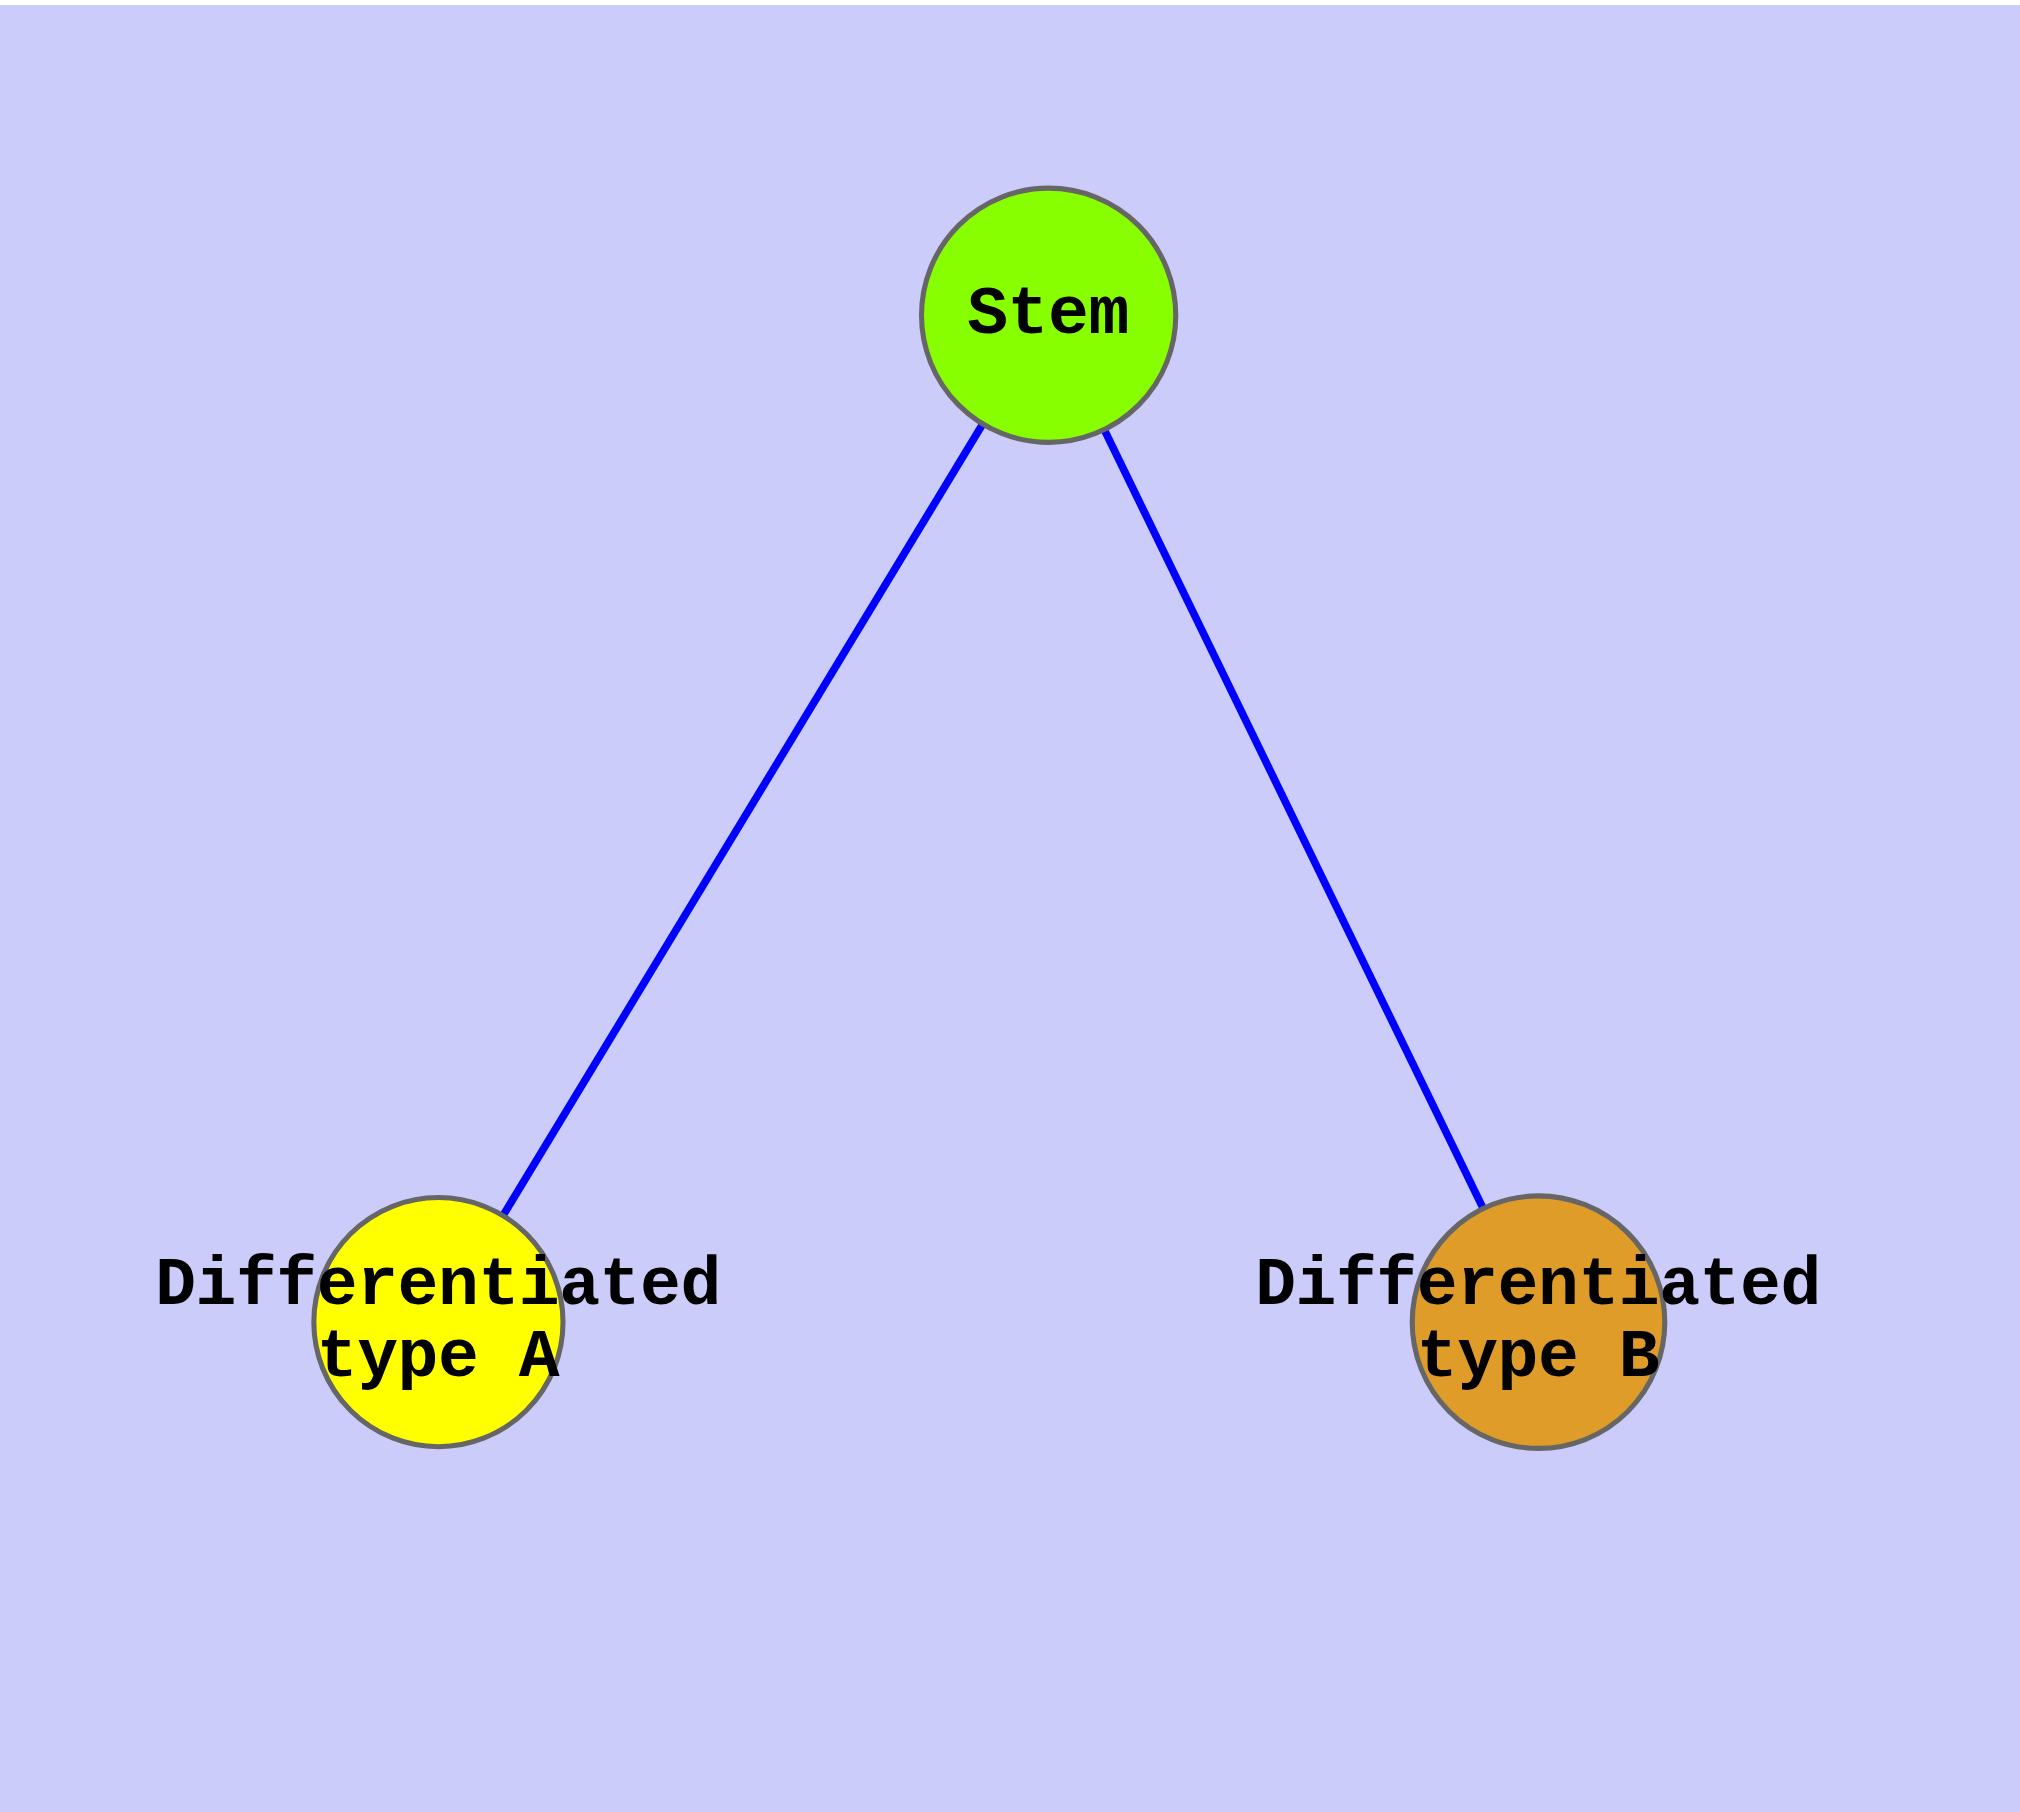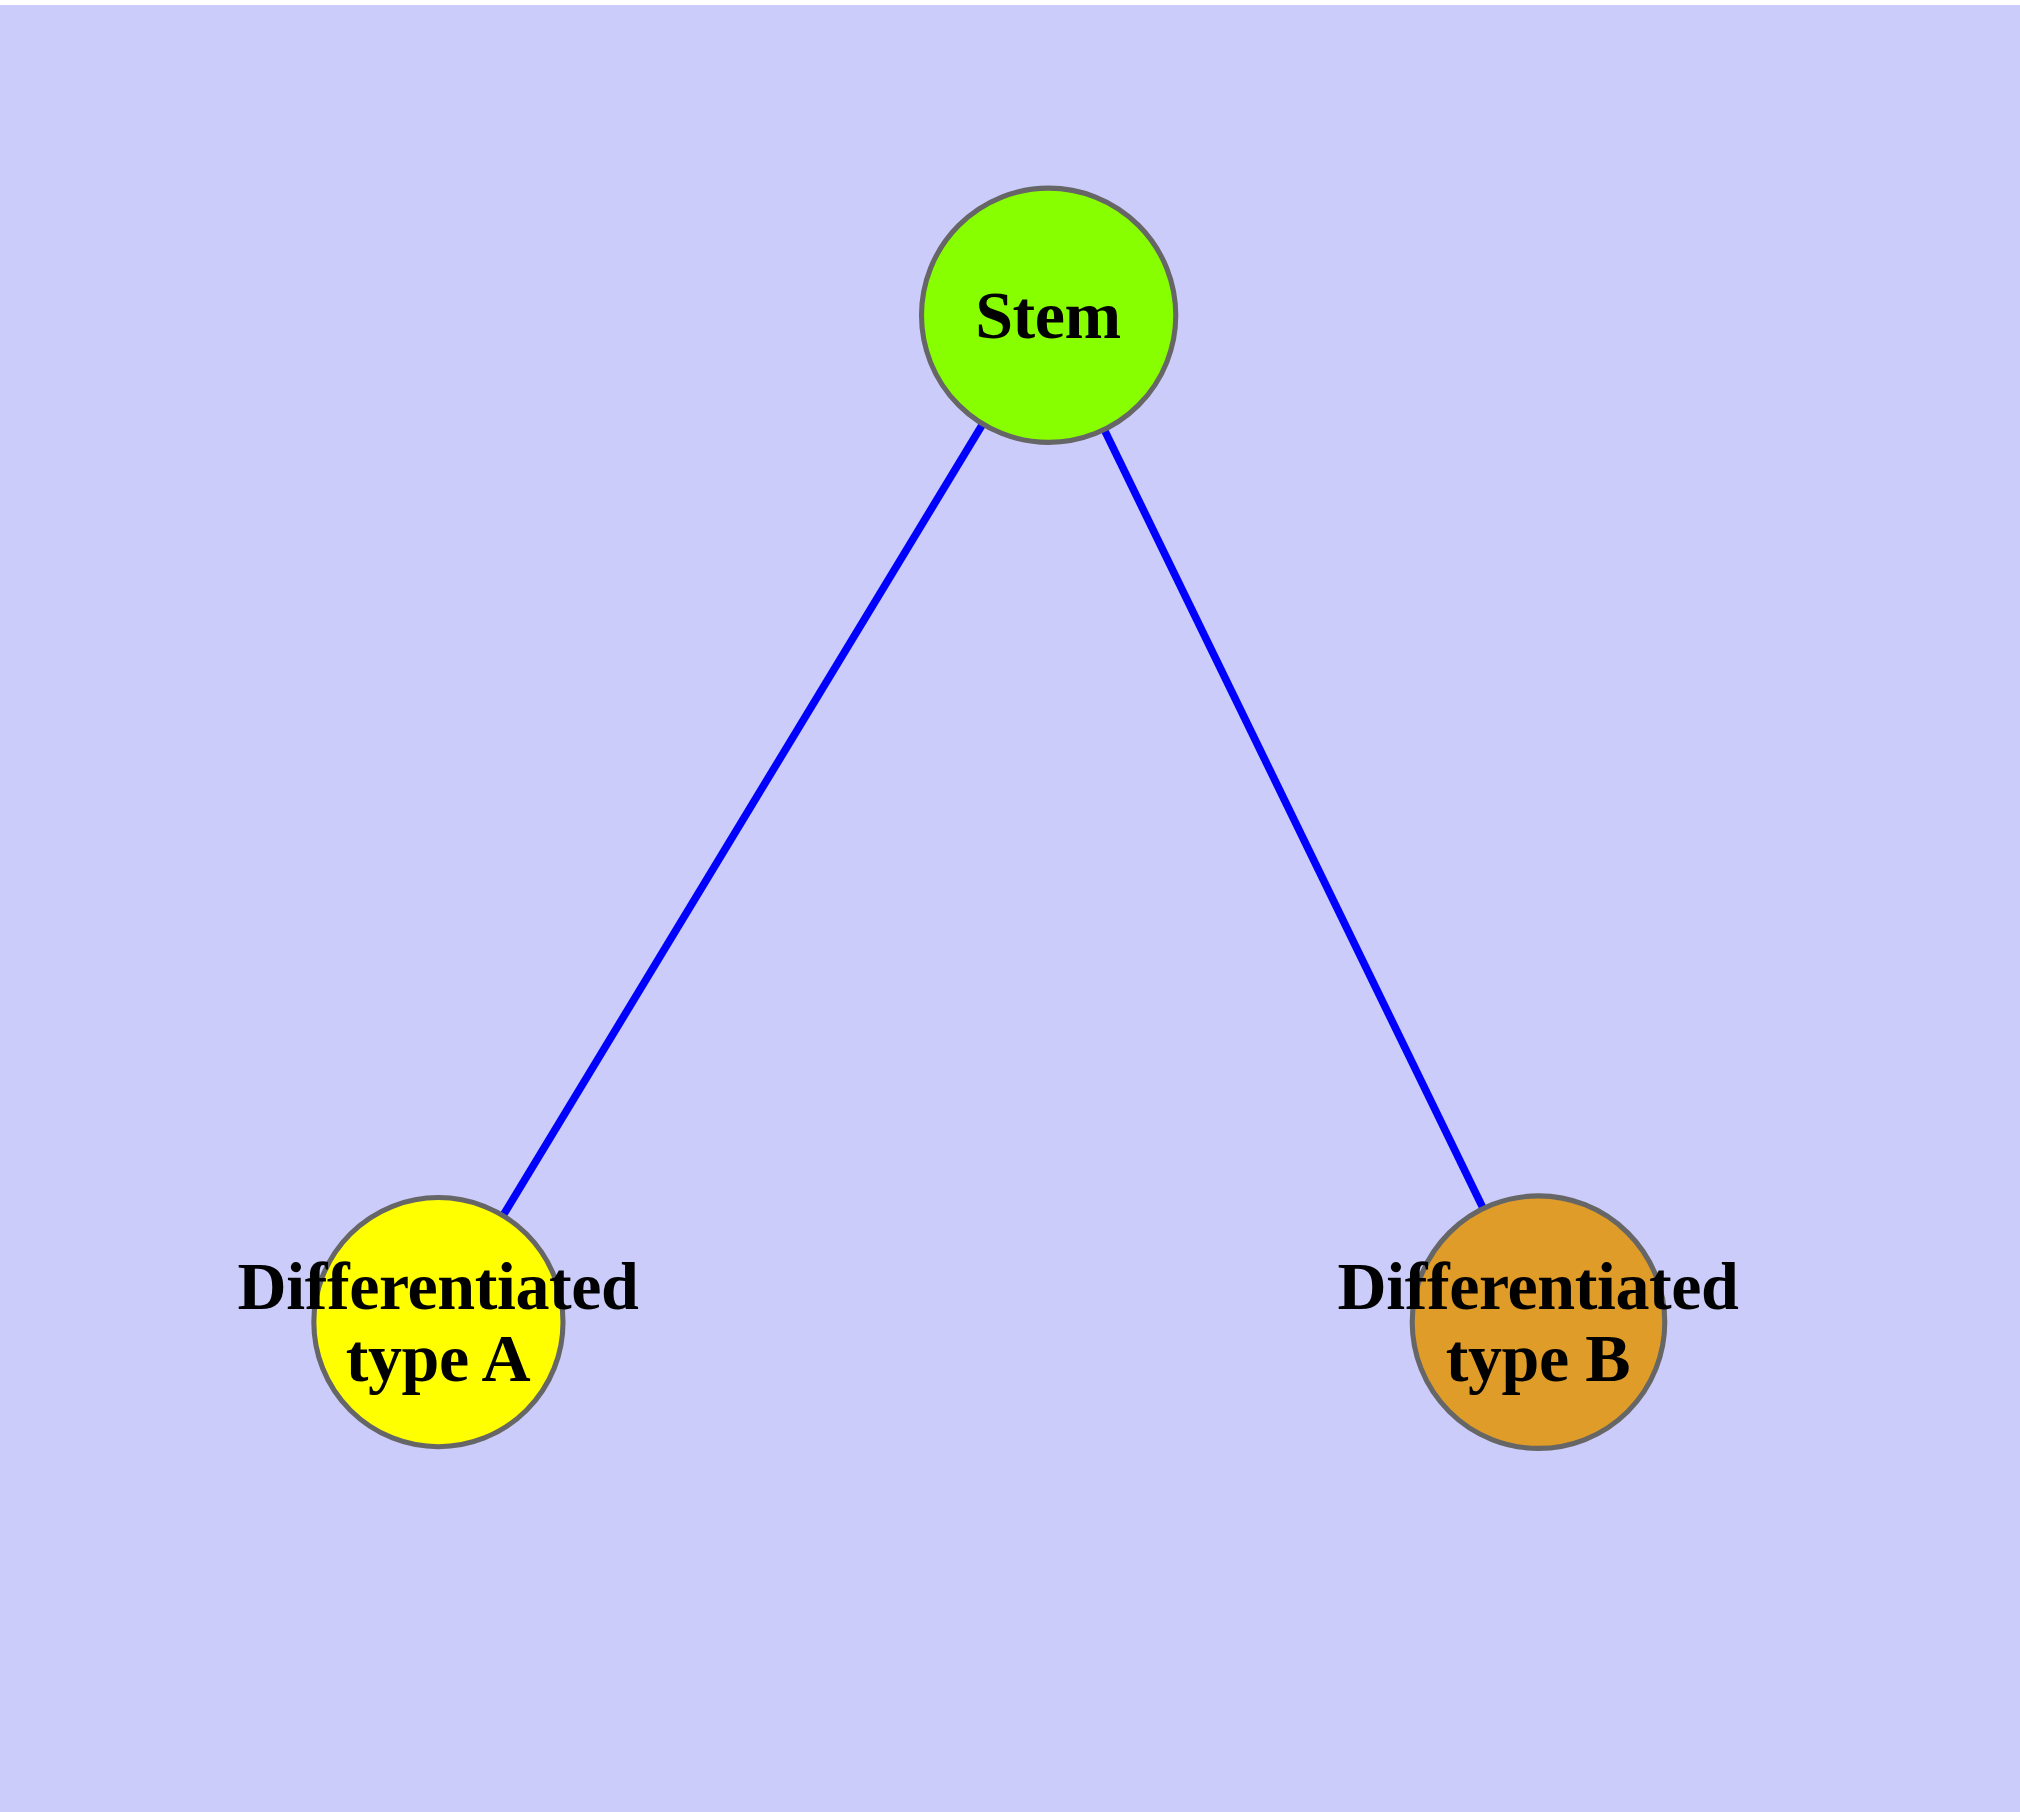--- a/index.html
+++ b/index.html
@@ -6,21 +6,21 @@
   html, body {
     margin: 0;
     padding: 0;
     background: #ffffff;
   }
   #canvas {
     position: relative;
     width: 2021px;
     height: 1812px;
     overflow: hidden;
-    font-family: Liberation Serif, serif;
+    font-family: Liberation Mono, monospace;
   }
   #bg {
     position: absolute;
     left: 0;
     top: 5.1px;
     width: 2021px;
     height: 1807px;
     background: #ccccfa;
   }
   #graph-svg {

